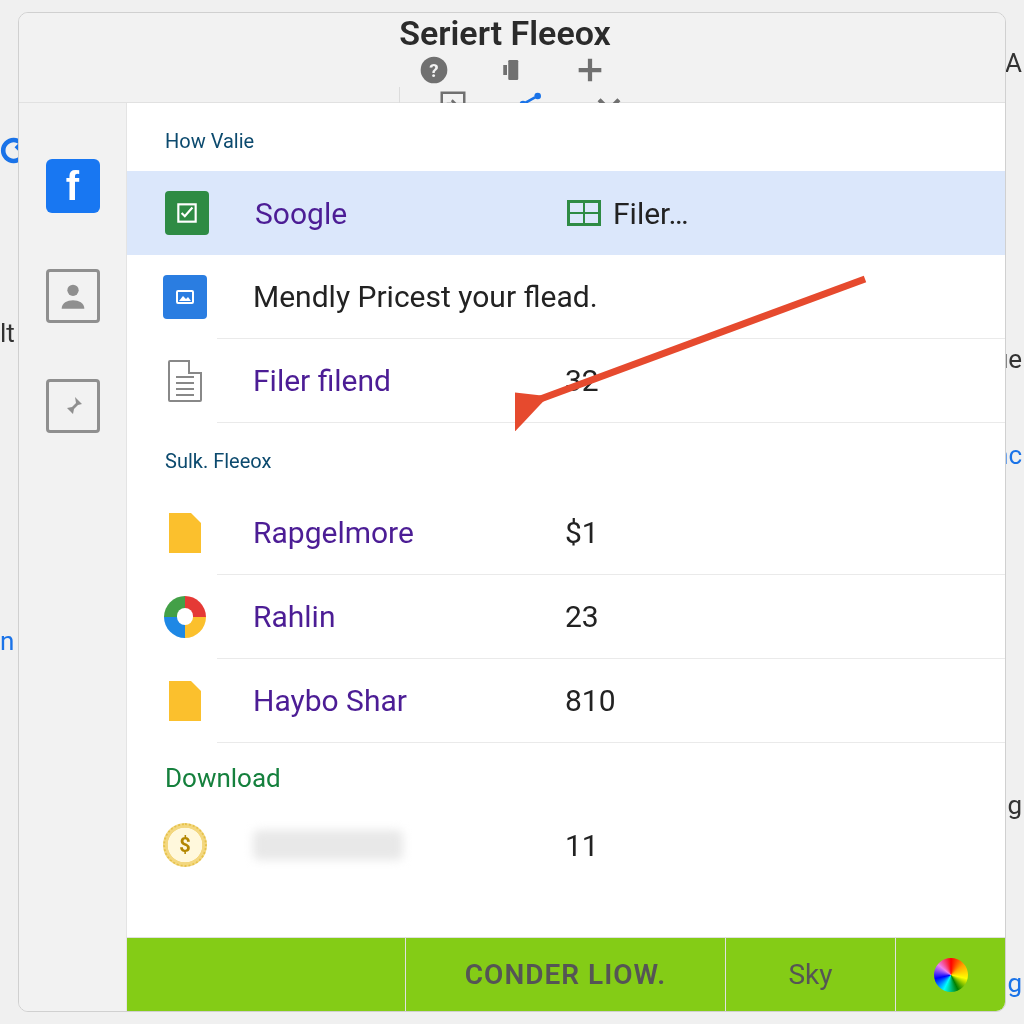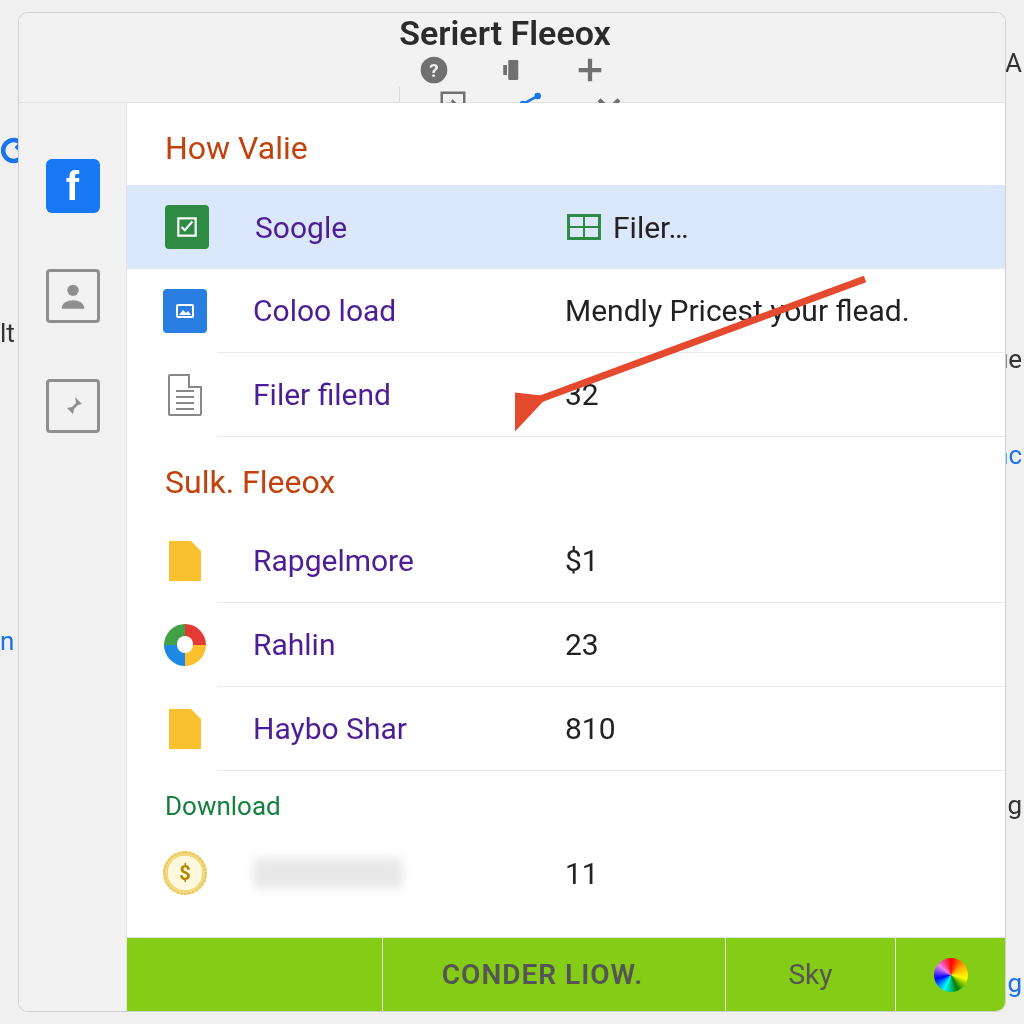--- a/index.html
+++ b/index.html
@@ -18,21 +18,21 @@
 
   
   .body { display:flex; height: calc(100% - 90px); }
   .sidebar { width: 108px; background:#f2f2f2; border-right:1px solid #e4e4e4; display:flex; flex-direction:column; align-items:center; padding-top:56px; gap:56px; }
   .sbic { width:54px; height:54px; display:flex; align-items:center; justify-content:center; }
   .fb { background:#1877f2; border-radius:6px; color:#fff; font-weight:700; font-size:40px; font-family: Arial; }
   .prof { border:3px solid #8f8f8f; border-radius:4px; }
   .pin { border:3px solid #8f8f8f; border-radius:4px; }
 
   .main { flex:1; background:#fff; overflow:hidden; position:relative; }
-  .section-title { font-size: 32px; color:#c2410c; padding: 26px 0 18px 38px; }
+  .section-title { font-size: 20px; color:#0c4a6e; padding: 26px 0 18px 38px; }
   .section-title.sm { font-size:26px; color:#15803d; padding-top:20px; padding-bottom:10px; }
 
   .row { display:flex; align-items:center; height: 84px; padding-left:38px; border-bottom:1px solid #eaeaea; }
   .row .ricon { width:44px; height:44px; margin-right:46px; display:flex; align-items:center; justify-content:center; flex-shrink:0; }
   .row .col1 { width: 312px; font-size:30px; color:#4c1d95; }
   .row .col2 { font-size:30px; color:#222; display:flex; align-items:center; gap:12px; }
   .row.sel { background:#dbe7fb; border-bottom:none; }
   .row.nob { border-bottom:none; }
   .row.indent { margin-left: 90px; padding-left: 34px; }
   .row.indent .ricon { margin-left:-88px; }
@@ -49,21 +49,21 @@
   .coin { width:44px;height:44px;border-radius:50%;background:radial-gradient(circle,#fff8dc 60%,#f3d77f 62%);display:flex;align-items:center;justify-content:center;font-weight:bold;color:#b38600;border:2px dotted #e6c24a; font-size:20px;}
 
   .colorwheel { width:34px;height:34px;border-radius:50%;background:conic-gradient(red,orange,yellow,green,cyan,blue,violet,red);}
   .table-icon { width:34px;height:26px;border:2px solid #2e8b44;display:grid;grid-template-columns:1fr 1fr;grid-template-rows:1fr 1fr;}
   .table-icon div{border:1px solid #2e8b44;}
 
   .footer { position:absolute; bottom:0; left:0; right:0; height:74px; background:#84cc16; border-top:1px solid #e0e0e0; display:flex; align-items:stretch; }
   .footer .fcell { display:flex; align-items:center; justify-content:center; font-size:28px; color:#555; border-left:1px solid #e0e0e0; }
   .footer .f1 { flex:1; border-left:none; }
   .footer .f2 { width:320px; font-weight:600; letter-spacing:1px; }
-  .footer .f3 { width:170px;margin-left:23px; }
+  .footer .f3 { width:170px; }
   .footer .f4 { width:110px; }
 
   
   .arrow { position:absolute; left:388px; top:168px; width:360px; height:160px; pointer-events:none; }
 
   
   .peek { position:absolute; font-size:26px; color:#333; }
   .peek.blue { color:#1a73e8; }
 
   .blur { filter: blur(5px); color:#bbb; background:#e8e8e8; border-radius:6px; width:150px; height:30px;}
@@ -166,21 +166,20 @@
         </div>
       </div>
 
       <div class="row indent">
         <div class="ricon blue-sq">
           <svg viewBox="0 0 24 24" width="24" height="24" fill="#fff">
               <rect x="4" y="6" width="16" height="12" rx="1" fill="none" stroke="#fff" stroke-width="2"></rect>
               <path d="M6 16l4-5 3 3 2-2 3 4z"></path>
             </svg>
         </div>
-        <div class="col1">Coloo load</div>
         <div class="col2">Mendly Pricest your flead.</div>
       </div>
 
       <div class="row indent">
         <div class="ricon">
           <div class="doc" style="width:34px;height:42px;">
             <div class="ln" style="top:14px;"></div>
               <div class="ln" style="top:20px;"></div>
               <div class="ln" style="top:26px;"></div>
               <div class="ln" style="top:32px;"></div>

